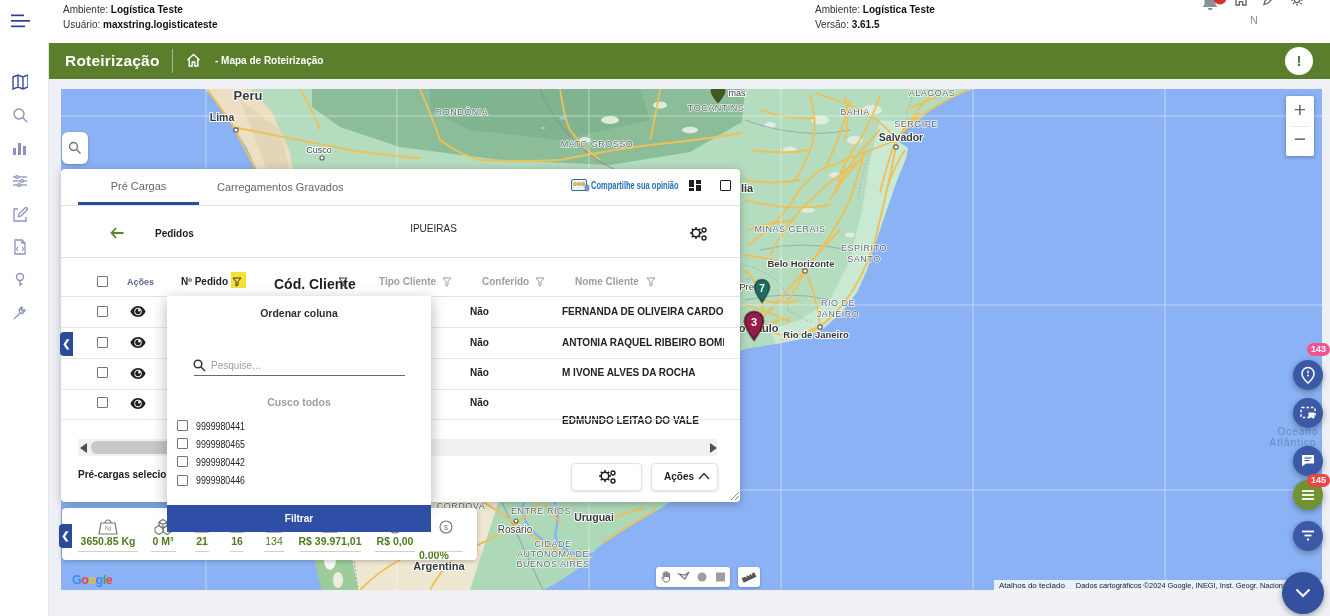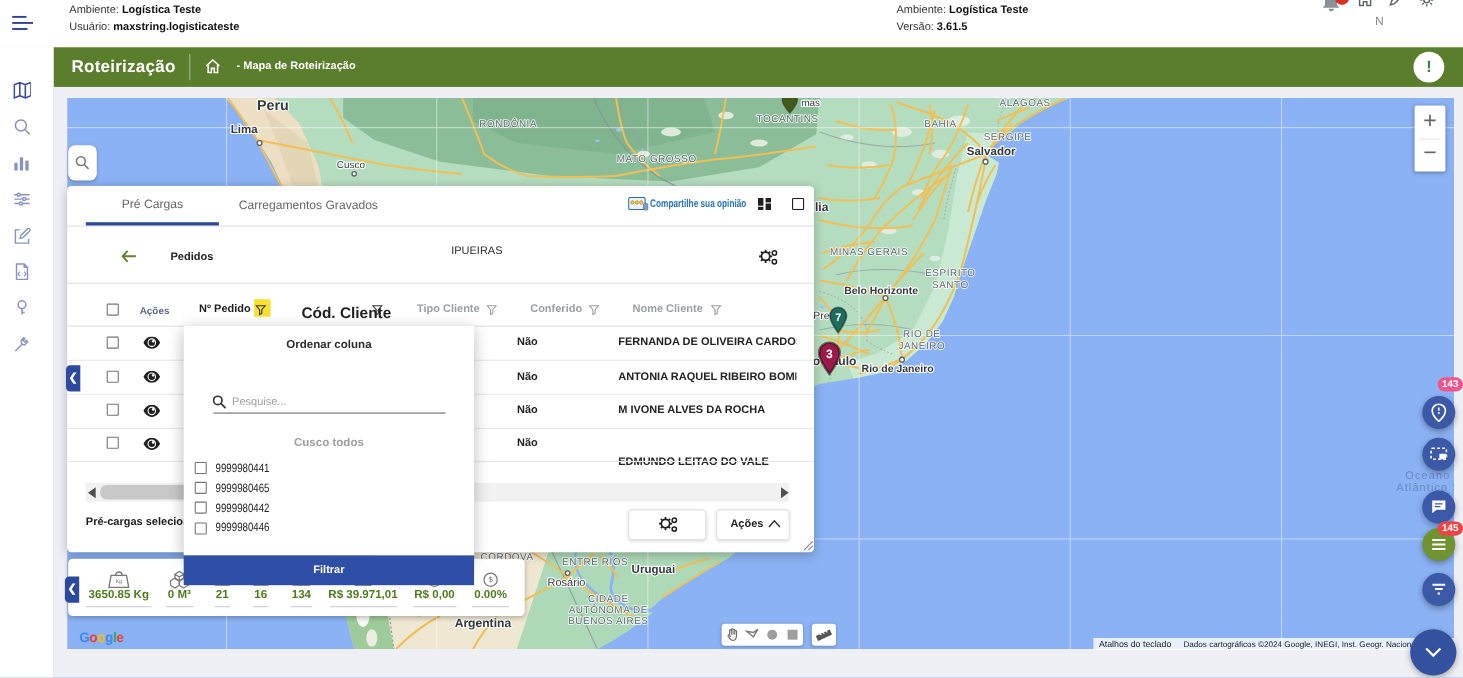--- a/index.html
+++ b/index.html
@@ -536,33 +536,33 @@
     <div class="abs" style="left:195px;top:551px;width:14px;height:1px;background:#cfcfcf;"></div>
     <svg class="abs" style="left:227px;top:518px;" width="20" height="18" viewBox="0 0 20 18">
       <rect x="3" y="4" width="14" height="10" rx="1" fill="none" stroke="#777" stroke-width="1.2"></rect>
     </svg>
     <div class="abs" style="left:220px;top:535px;width:34px;text-align:center;font-size:10.5px;font-weight:bold;color:#4e7c1d;">16</div>
     <div class="abs" style="left:230px;top:551px;width:14px;height:1px;background:#cfcfcf;"></div>
     <svg class="abs" style="left:264px;top:518px;" width="20" height="18" viewBox="0 0 20 18">
       <rect x="2" y="5" width="16" height="9" rx="1" fill="none" stroke="#777" stroke-width="1.2"></rect>
       <circle cx="10" cy="9.5" r="2" fill="none" stroke="#777"></circle>
     </svg>
-    <div class="abs" style="left:254px;top:535px;width:40px;text-align:center;font-size:10.5px;font-weight:bold;color:#4e7c1d;">134</div>
+    <div class="abs" style="left:254px;top:535px;width:40px;text-align:center;font-size:10.5px;font-weight:normal;color:#4e7c1d;">134</div>
     <div class="abs" style="left:264px;top:551px;width:20px;height:1px;background:#cfcfcf;"></div>
     <svg class="abs" style="left:320px;top:518px;" width="20" height="18" viewBox="0 0 20 18">
       <rect x="3" y="5" width="14" height="9" fill="none" stroke="#777" stroke-width="1.2"></rect>
       <path d="M3 8 h14" stroke="#777"></path>
     </svg>
     <div class="abs" style="left:289.5px;top:535px;width:81px;text-align:center;font-size:10.5px;font-weight:bold;color:#4e7c1d;">R$ 39.971,01</div>
     <div class="abs" style="left:299.5px;top:551px;width:61px;height:1px;background:#cfcfcf;"></div>
     <svg class="abs" style="left:385px;top:518px;" width="20" height="18" viewBox="0 0 20 18">
       <circle cx="10" cy="9" r="6" fill="none" stroke="#777" stroke-width="1.1"></circle>
       <circle cx="10" cy="9" r="4" fill="none" stroke="#777" stroke-width=".8"></circle>
     </svg>
     <div class="abs" style="left:365px;top:535px;width:60px;text-align:center;font-size:10.5px;font-weight:bold;color:#4e7c1d;">R$ 0,00</div>
     <div class="abs" style="left:375px;top:551px;width:40px;height:1px;background:#cfcfcf;"></div>
     <svg class="abs" style="left:436px;top:518px;" width="20" height="18" viewBox="0 0 20 18">
       <circle cx="10" cy="9" r="6" fill="none" stroke="#777" stroke-width="1.1"></circle>
       <text x="10" y="11.5" font-size="7" text-anchor="middle" fill="#777">$</text>
     </svg>
-    <div class="abs" style="left:419px;top:535px;width:54px;text-align:center;font-size:10.5px;font-weight:bold;color:#4e7c1d;">0.00%</div>
+    <div class="abs" style="left:419px;top:549px;width:54px;text-align:left;font-size:10.5px;font-weight:bold;color:#4e7c1d;">0.00%</div>
     <div class="abs" style="left:429px;top:551px;width:34px;height:1px;background:#cfcfcf;"></div>
   </div>
 
 </body></html>

